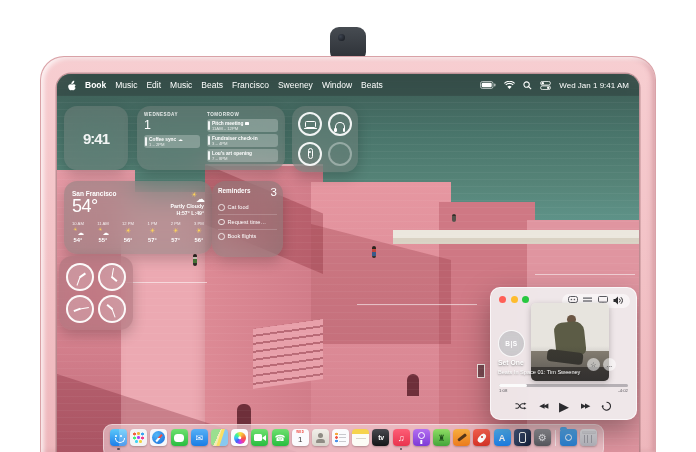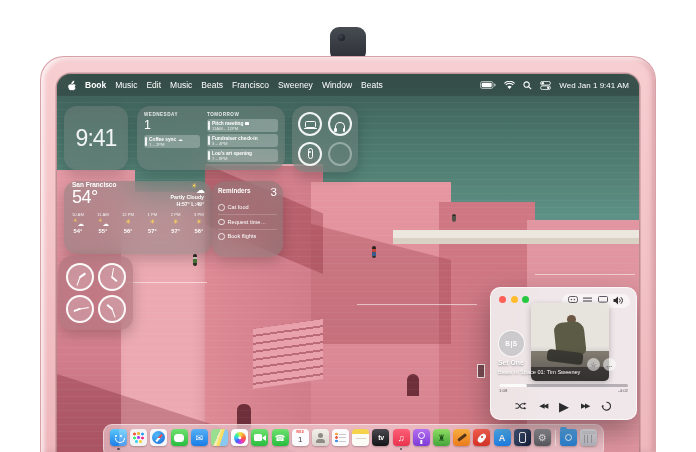--- a/index.html
+++ b/index.html
@@ -46,21 +46,21 @@
   .menu-items{display:flex;gap:9px;font-size:8.5px}
   .menu-items .mi:first-of-type{font-weight:700}
   .mb-right{margin-left:auto;display:flex;align-items:center;gap:8px}
   .mb-clock{font-size:8px;white-space:nowrap}
   .mb-ic{display:flex;align-items:center}
 
   
   .widget{position:absolute;border-radius:13px;background:rgba(118,126,122,.5);backdrop-filter:blur(14px) saturate(1.3);box-shadow:0 5px 14px rgba(0,0,0,.2);color:#fff;z-index:4}
 
   .clock-w{left:7px;top:32px;width:64px;height:64px;display:flex;align-items:center;justify-content:center}
-  .clock-time{font-size:23px;font-weight:400;letter-spacing:-1px;color:rgba(255,255,255,.92)}
+  .clock-time{font-size:15px;font-weight:700;letter-spacing:-1px;color:rgba(255,255,255,.92)}
 
   .cal-w{left:80px;top:32px;width:148px;height:64px;padding:6px 7px;display:flex;gap:7px}
   .cal-col{display:flex;flex-direction:column}
   .cal-col.today{width:56px}
   .cal-col.tomorrow{flex:1;gap:2px}
   .cal-label{font-size:4.6px;font-weight:700;letter-spacing:.5px;color:rgba(255,255,255,.85)}
   .cal-date{font-size:12.5px;color:#fff;margin:1px 0 3px}
   .chip{position:relative;background:rgba(255,255,255,.25);border-radius:3px;padding:1.5px 3px 1.5px 5px}
   .chip::before{content:"";position:absolute;left:1.3px;top:2px;bottom:2px;width:1.4px;border-radius:1px;background:rgba(255,255,255,.9)}
   .ct{font-size:4.8px;font-weight:700;color:#fff;display:flex;align-items:center;gap:2px;white-space:nowrap}
@@ -72,21 +72,21 @@
   .cbtn{width:24px;height:24px;border:2.2px solid rgba(255,255,255,.92);border-radius:50%;display:flex;align-items:center;justify-content:center}
   .cbtn[data-icon="empty"]{border-color:rgba(255,255,255,.35)}
   .cbtn[data-icon="display"] .ci{width:11px;height:7px;border:1.3px solid #fff;border-radius:1.5px;position:relative}
   .cbtn[data-icon="display"] .ci::after{content:"";position:absolute;left:-2px;right:-2px;bottom:-2.6px;height:1.3px;background:#fff;border-radius:1px}
   .cbtn[data-icon="headphones"] .ci{width:10px;height:7px;border:1.5px solid #fff;border-bottom:none;border-radius:6px 6px 0 0;position:relative;top:1px}
   .cbtn[data-icon="headphones"] .ci::before,.cbtn[data-icon="headphones"] .ci::after{content:"";position:absolute;bottom:-3.5px;width:2.4px;height:4.5px;border-radius:1.2px;background:#fff}
   .cbtn[data-icon="headphones"] .ci::before{left:-1.6px}.cbtn[data-icon="headphones"] .ci::after{right:-1.6px}
   .cbtn[data-icon="remote"] .ci{width:5.5px;height:11px;border:1.3px solid #fff;border-radius:2.5px;position:relative}
   .cbtn[data-icon="remote"] .ci::before{content:"";position:absolute;top:1.5px;left:50%;transform:translateX(-50%);width:2.2px;height:2.2px;border-radius:50%;background:#fff}
 
-  .weather-w{left:7px;top:107px;width:148px;height:73px;padding:0 8px}
+  .weather-w{left:7px;top:107px;width:148px;height:73px;padding:9px 8px}
   .wx-top{display:flex;justify-content:space-between}
   .wx-city{font-size:6.5px;font-weight:600}
   .wx-temp{font-size:18px;font-weight:300;letter-spacing:-.5px;line-height:1.1}
   .wx-right{text-align:right;display:flex;flex-direction:column;align-items:flex-end;gap:1px;padding-top:2px}
   .wx-cond{font-size:5.2px;font-weight:700}
   .wx-hl{font-size:5.2px;font-weight:700}
   .wx-hours{display:flex;justify-content:space-between;margin-top:4px}
   .wx-h{display:flex;flex-direction:column;align-items:center;gap:1.5px}
   .wx-ht{font-size:4.2px;color:rgba(255,255,255,.85)}
   .wx-htemp{font-size:5.8px;font-weight:700}

